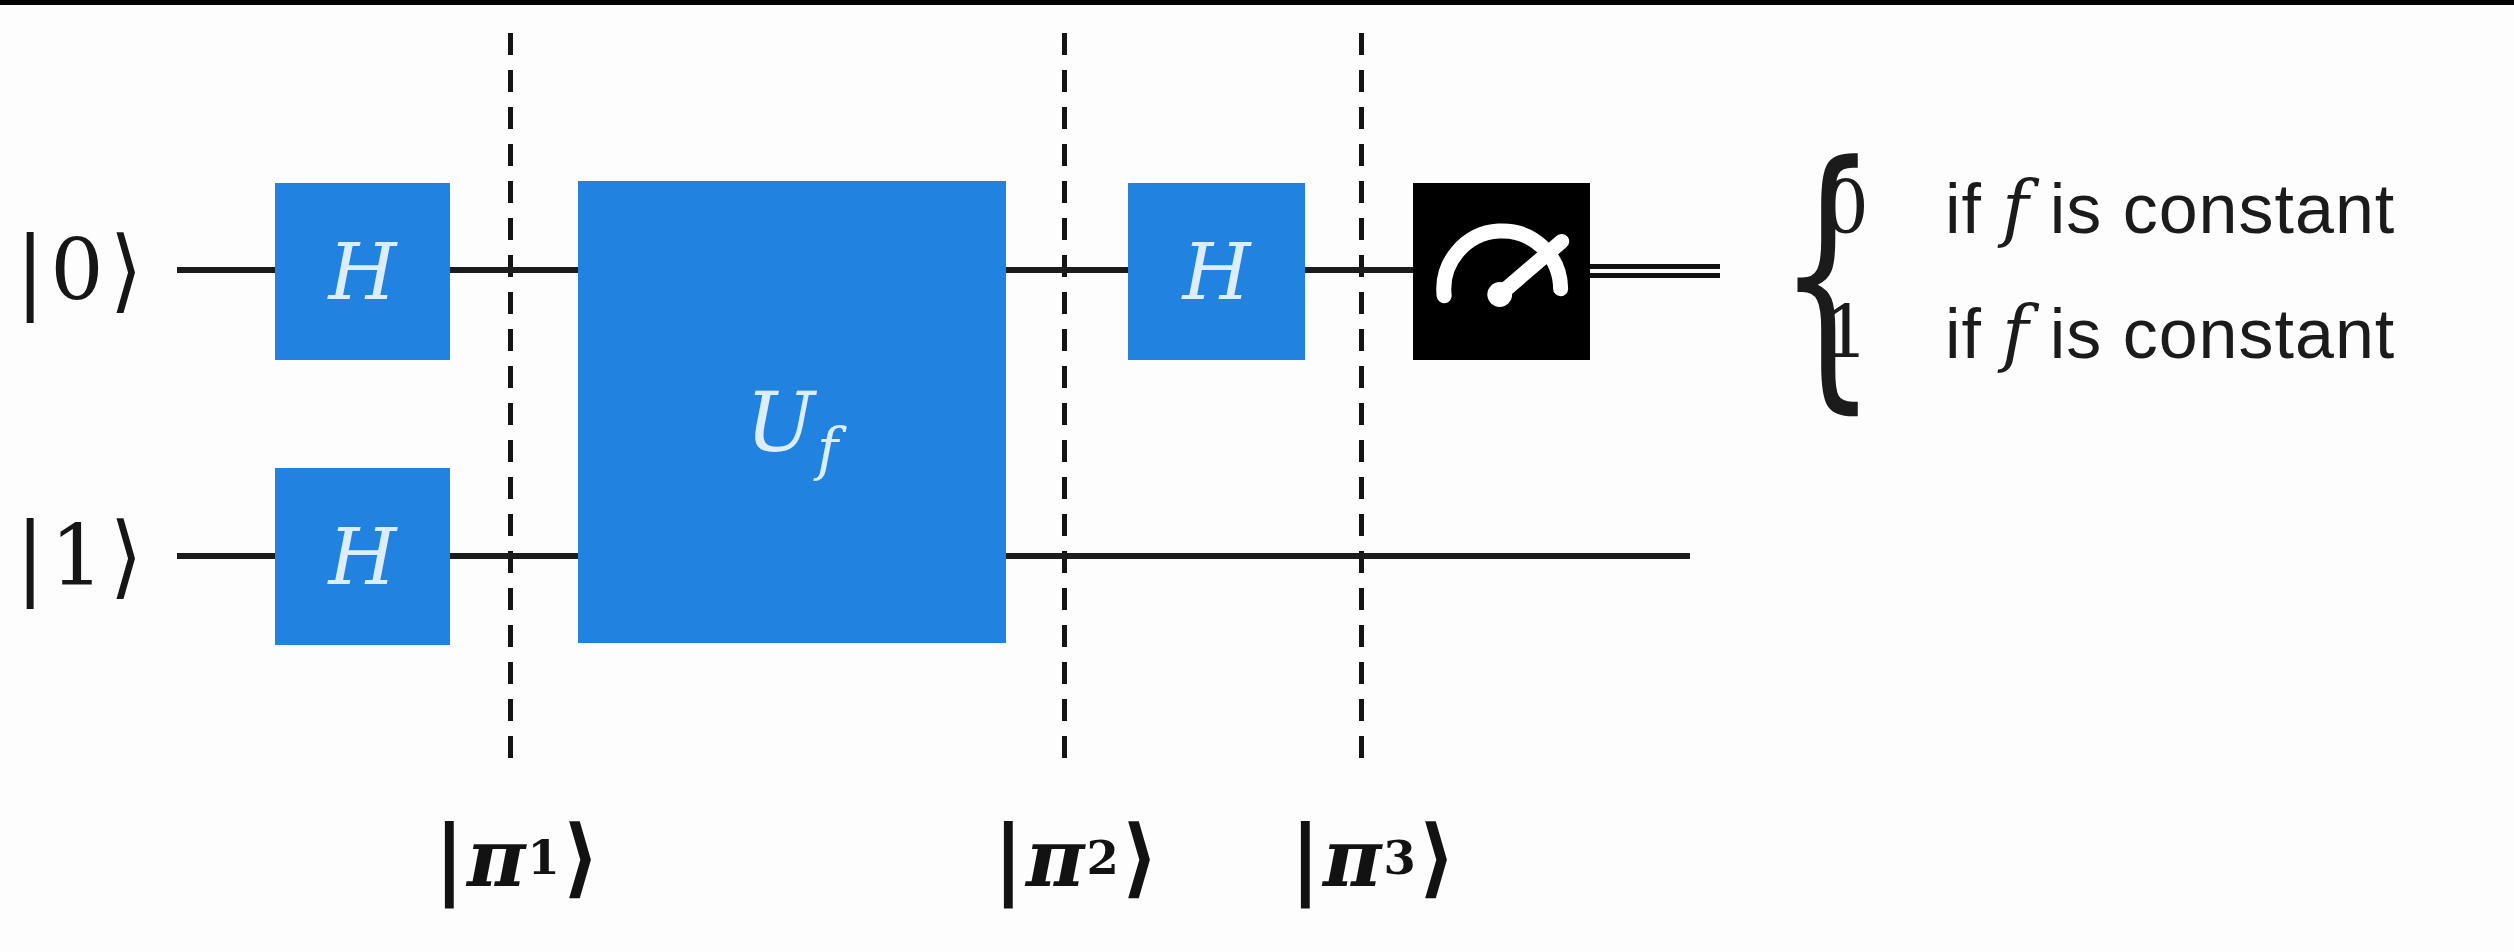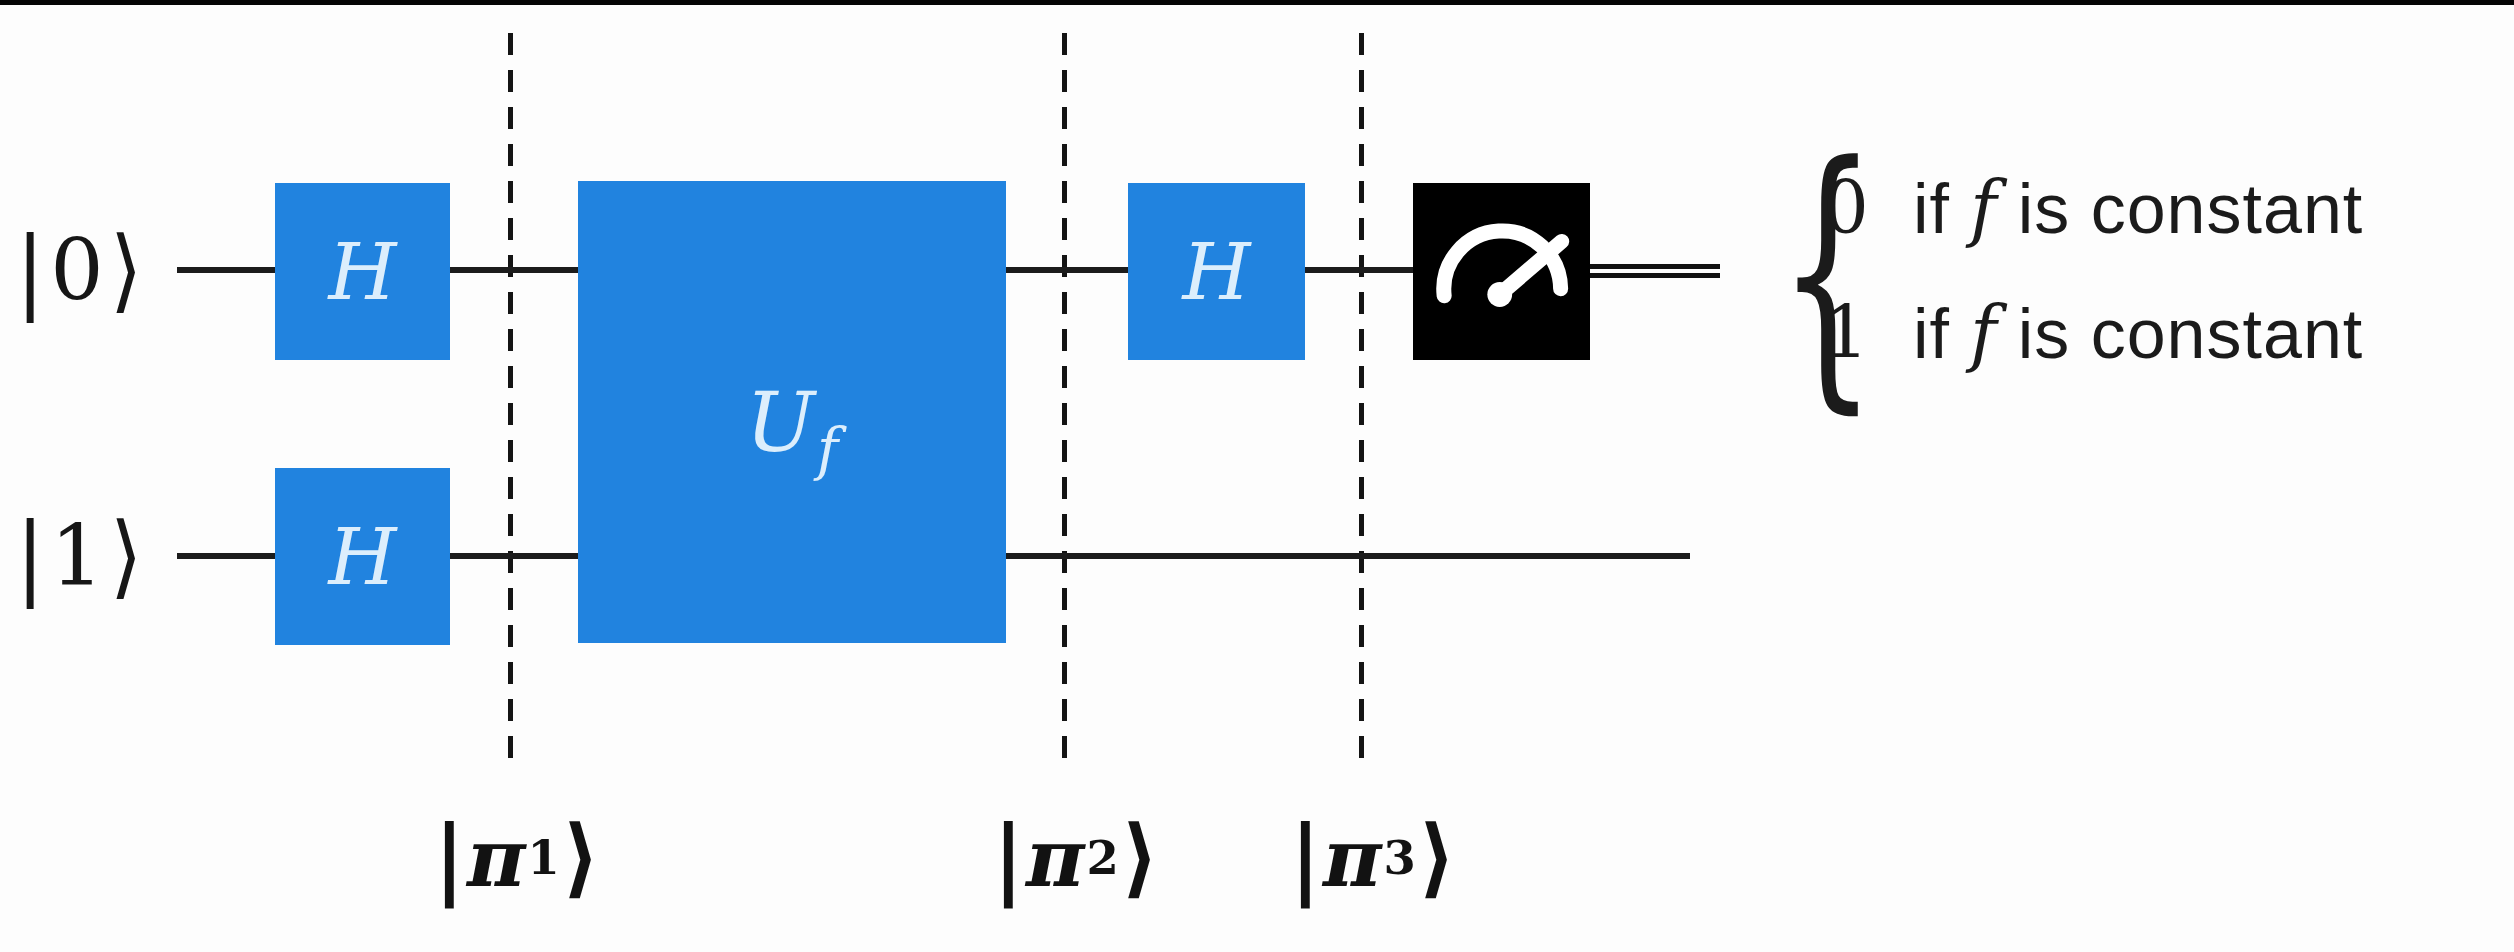--- a/index.html
+++ b/index.html
@@ -166,21 +166,21 @@
     z-index: 2;
   }
   .case-row-1 { top: 168px; }
   .case-row-2 { top: 293px; }
   .case-val {
     font-family: "DejaVu Serif", serif;
     font-size: 72px;
     width: 46px;
   }
   .case-text {
-    margin-left: 44px;
+    margin-left: 76px;
     font-family: "Liberation Sans", sans-serif;
     font-size: 70px;
     letter-spacing: 1px;
   }
   .cfunc {
     font-family: "DejaVu Serif", serif;
     font-style: italic;
     font-size: 72px;
     margin: 0 20px;
   }

